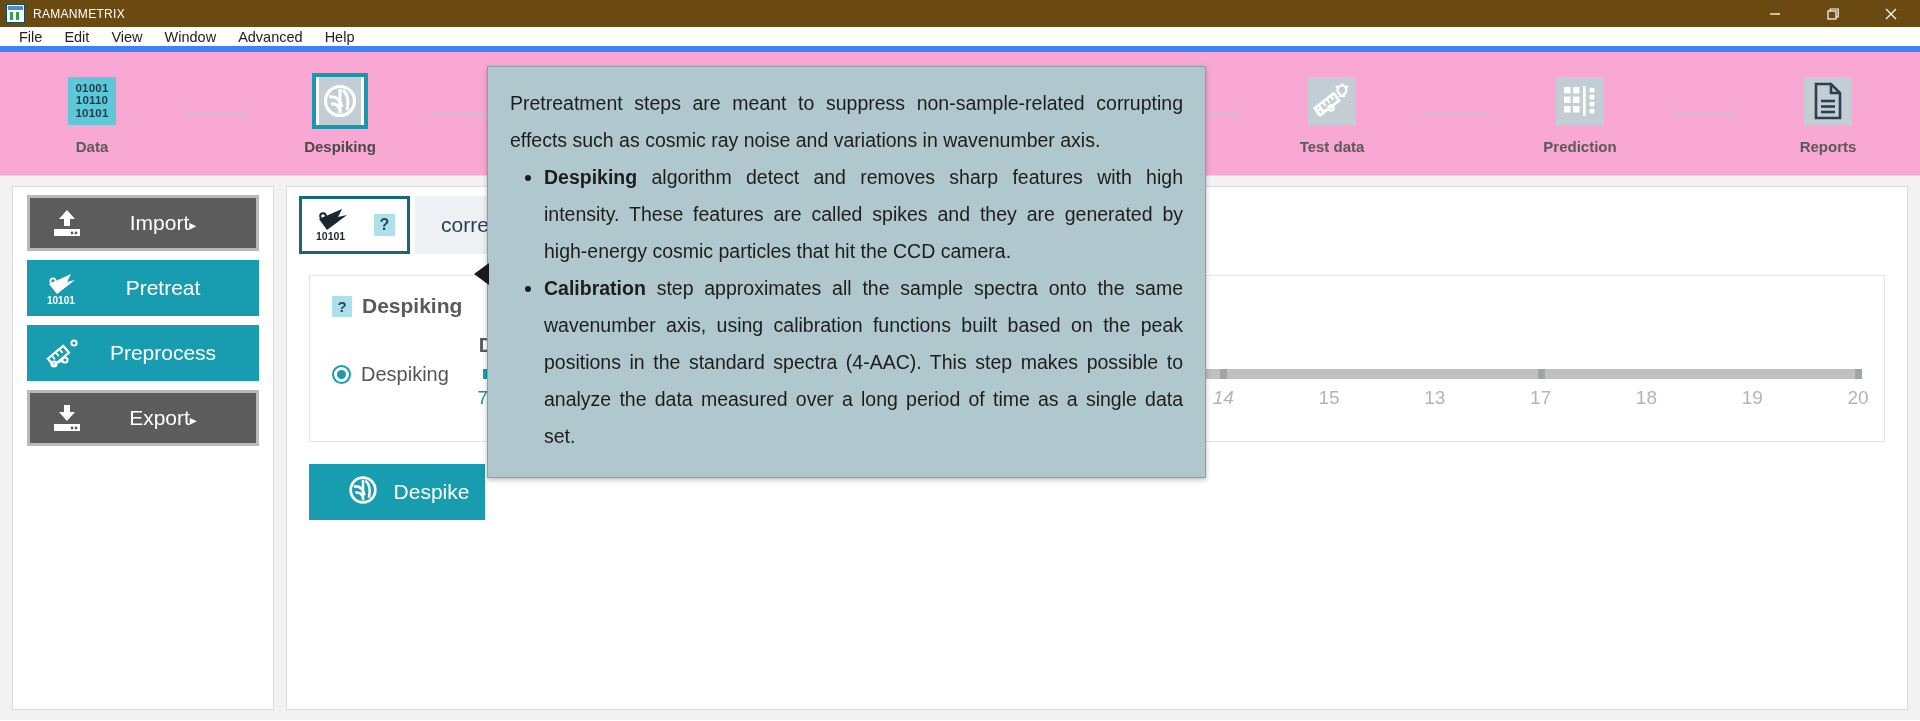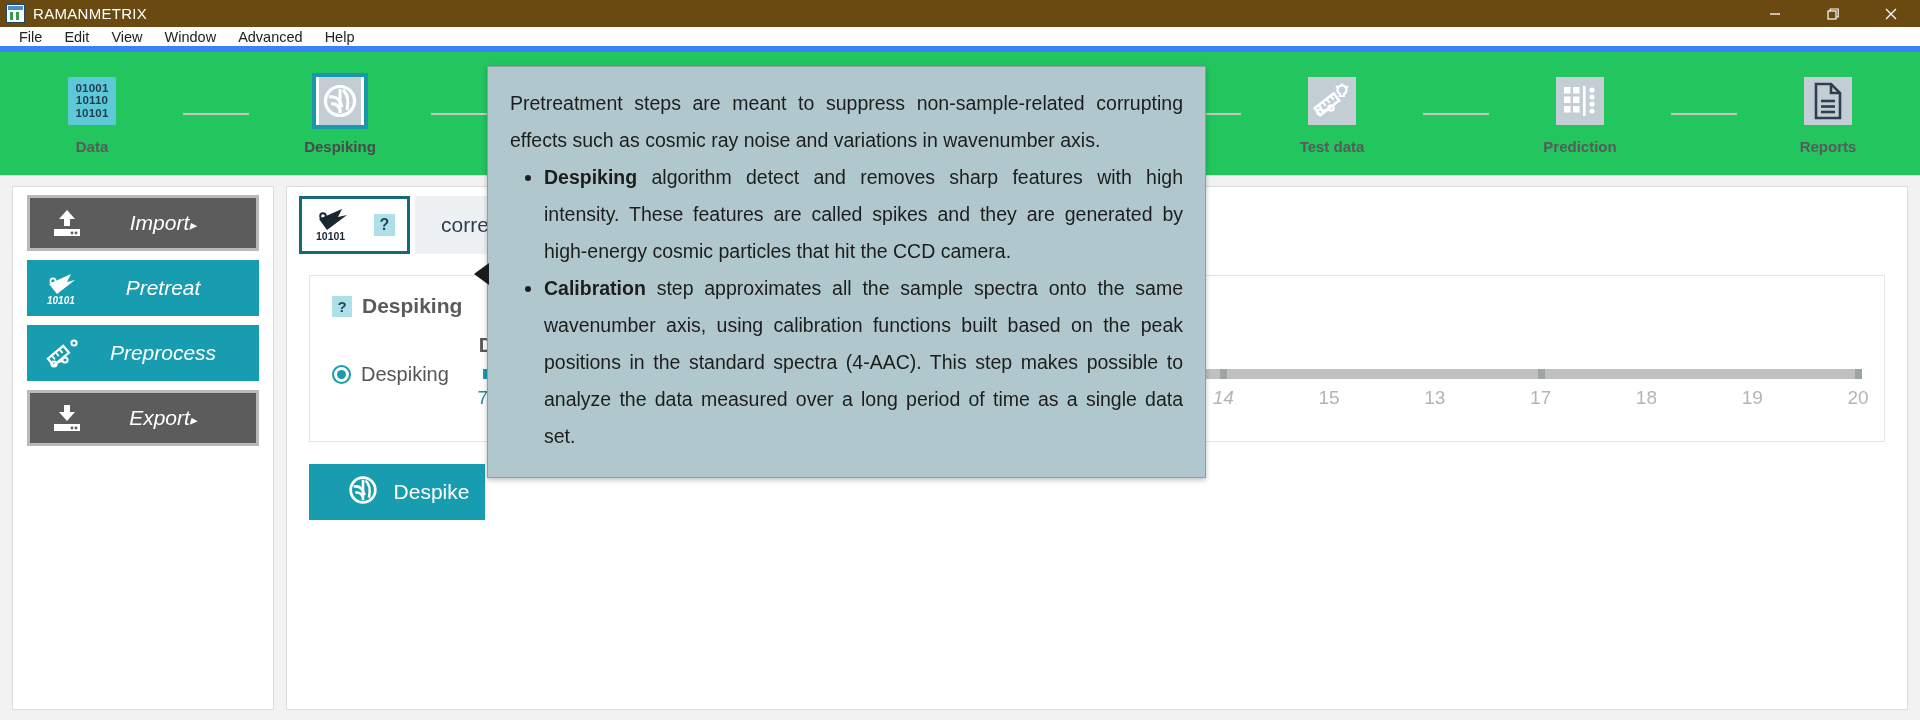--- a/index.html
+++ b/index.html
@@ -33,21 +33,21 @@
     background: #4e8fbf;
   }
   .app-logo::after {
     content: "";
     position: absolute; left: 3px; top: 7px;
     width: 11px; height: 8px;
     background:
       linear-gradient(to right, #2f9e52 0 3px, transparent 3px 6px, #2f9e52 6px 9px, transparent 9px);
   }
   .app-title {
-    font-size: 15px; letter-spacing: .3px;
+    font-size: 12px; letter-spacing: .3px;
     font-family: "Liberation Sans", sans-serif;
   }
   .win-buttons {
     position: absolute; right: 0; top: 0; height: 27px;
     display: flex; align-items: center;
   }
   .win-btn {
     width: 58px; height: 27px;
     display: flex; align-items: center; justify-content: center;
     color: #ffffff;
@@ -66,21 +66,21 @@
   .menu-item {
     font-size: 14.5px;
     color: #222;
     padding: 2px 11px;
     line-height: 18px;
   }
 
   
   .workflow {
     height: 124px;
-    background: #22c55e;
+    background: #f9a8d4;
     border-bottom: 1px solid #dcdcdc;
     display: flex;
     align-items: center;
     padding: 0 40px;
     position: relative;
     gap: 39px;
   }
   .wf-step {
     display: flex;
     flex-direction: column;
@@ -145,21 +145,21 @@
     flex-direction: column;
   }
   .sidebar-title {
     height: 62px;
     display: flex; align-items: center; justify-content: center;
     font-size: 22px;
     font-weight: bold;
     color: #4b4b4b;
     border-bottom: 1px solid #e1e1e1;
   }
-  .sidebar-buttons { padding: 8px 14px; display: flex; flex-direction: column; gap: 9px; font-style: italic; }
+  .sidebar-buttons { padding: 8px 14px; display: flex; flex-direction: column; gap: 9px; }
   .side-btn {
     height: 56px;
     display: flex;
     align-items: center;
     color: #ffffff;
     font-size: 21px;
     position: relative;
     padding-left: 16px;
   }
   .side-btn.teal { background: #189cb0; }

